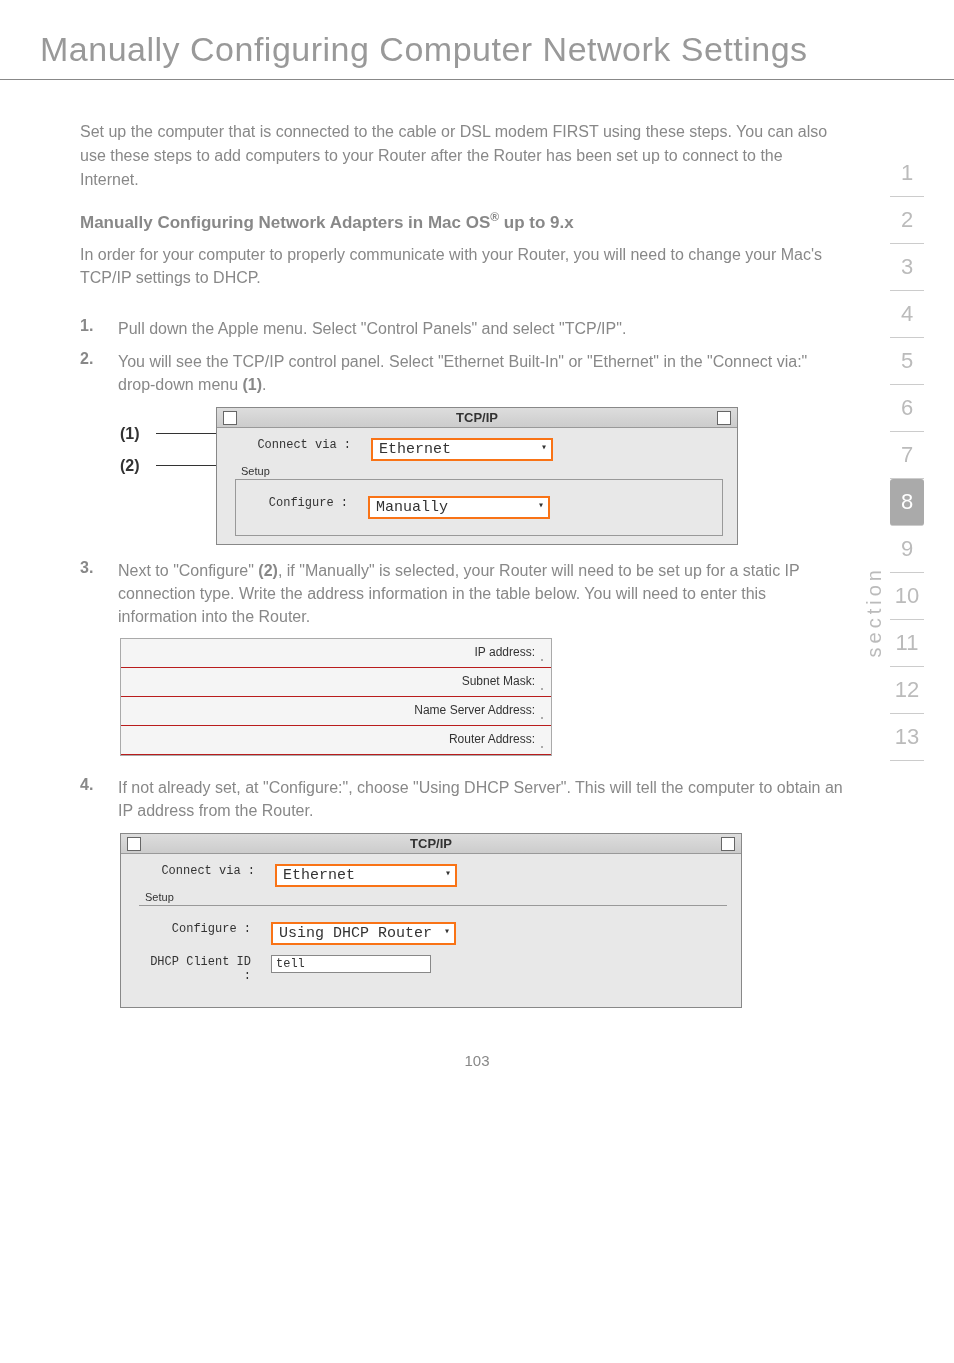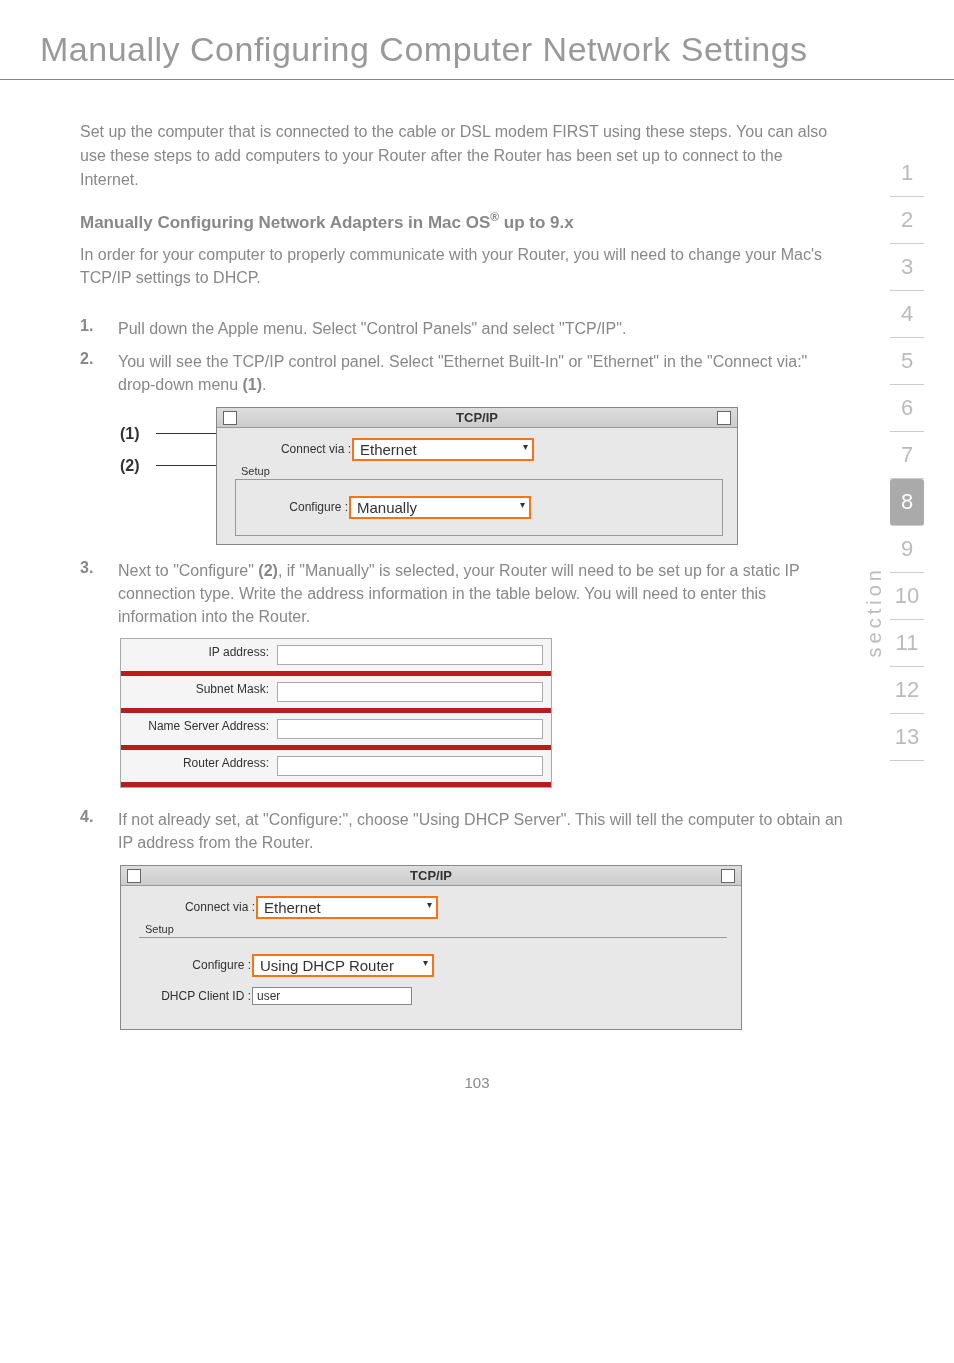--- a/index.html
+++ b/index.html
@@ -81,42 +81,43 @@
   .tcpip-title .close-box {
     position: absolute; left: 6px; top: 3px;
     width: 12px; height: 12px; border: 1px solid #666; background: #fff;
   }
   .tcpip-title .zoom-box {
     position: absolute; right: 6px; top: 3px;
     width: 12px; height: 12px; border: 1px solid #666; background: #fff;
   }
   .tcpip-body { padding: 6px 14px 8px 14px; background: #e8e8e8; }
   .field-row {
-    display: flex; align-items: center; gap: 1px; margin: 4px 0;
+    display: flex; align-items: flex-start; gap: 20px; margin: 4px 0; font-family: Liberation Mono, monospace;
   }
   .field-label { font-size: 12px; color: #333; width: 120px; text-align: right; }
   .select {
     background: #fff; border: 2px solid #f97316; font-size: 15px;
     padding: 1px 22px 1px 6px; color: #333; position: relative; min-width:150px; display:inline-block;
   }
   .select::after {
     content: '▾'; position: absolute; right: 4px; top: 1px; font-size: 10px; color: #333;
   }
   .fieldset-label {
     font-size: 11px; color: #333; margin-left: 10px; margin-top: 4px;
   }
   .inner-box {
     border: 1px solid #999; margin: 2px 0 0 4px; padding: 12px 8px;
   }
   .ip-table {
     border: 1px solid #aaa; width: 430px; margin-left: 40px; background:#f5f5f5;
   }
   .ip-row {
-    display: flex; align-items: flex-start; border-bottom: 5px solid #b91c1c;
+    display: flex; align-items: flex-end; border-bottom: 1px solid #b91c1c;
     padding: 6px 8px;
+    flex-direction: column;
   }
   .ip-label { font-size: 12px; color: #333; width: 140px; text-align: right; padding-right:8px; }
   .ip-field { flex: 1; height: 18px; border: 1px solid #aaa; background: #fff; }
   .page-num {
     text-align: center; color: #888; font-size: 15px; padding: 30px 0 30px 0;
   }
   
   .sidebar {
     position: absolute;
     right: 30px;
@@ -275,21 +276,21 @@
           <span class="select">Ethernet</span>
         </div>
         <div class="fieldset-label">Setup</div>
         <div class="inner-box" style="border:none; border-top:1px solid #999; margin-top:2px;">
           <div class="field-row">
             <span class="field-label" style="width:104px;">Configure :</span>
             <span class="select">Using DHCP Router</span>
           </div>
           <div class="field-row" style="margin-top:10px;">
             <span class="field-label" style="width:104px;">DHCP Client ID :</span>
-            <span class="text-input">user</span>
+            <span class="text-input">tell</span>
           </div>
         </div>
       </div>
     </div>
   </div>
 
 </div>
 
 <div class="page-num">103</div>
 

